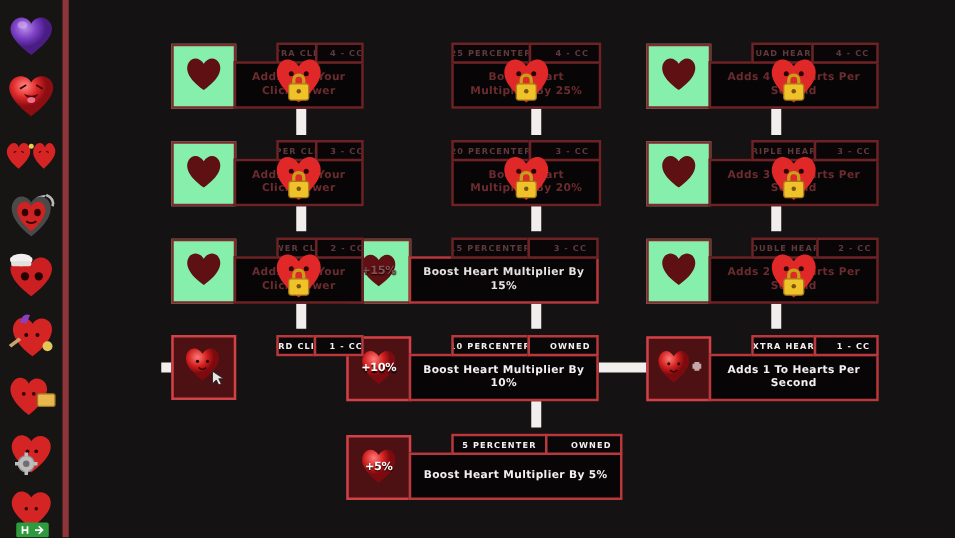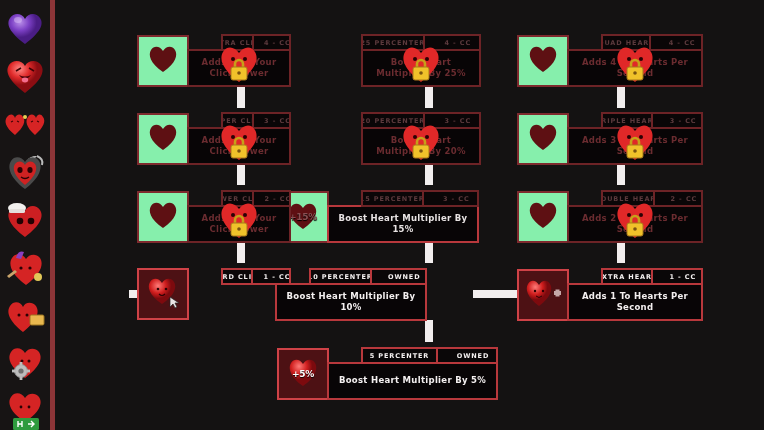--- a/index.html
+++ b/index.html
@@ -411,20 +411,35 @@
     <div class="node-body" style="width:152px;">
       <div class="hdr">
         <div class="seg name">15 PERCENTER</div>
         <div class="seg cost">3 - CC</div>
       </div>
       <div class="desc" style="height:38px;color:#e8e3e3;border-color:#b8383c;">Boost Heart Multiplier By 15%</div>
     </div>
   </div>
 
   <div class="node" style="left:222px;top:268px;">
+    <div class="icon-box lit" style="position:relative;">
+      <span>
+        <svg width="38" height="34" viewBox="0 0 38 34">
+          <defs>
+              <radialGradient id="pc10" cx="35%" cy="25%">
+            <stop offset="0%" stop-color="#ff7b78"></stop>
+                <stop offset="60%" stop-color="#d01f1f"></stop>
+            <stop offset="100%" stop-color="#7d0a0e"></stop>
+              </radialGradient>
+            </defs>
+          <path d="M19 31 C6 22 4 13 7 8 C10 3 16 4 19 9 C22 4 28 3 31 8 C34 13 32 22 19 31Z" fill="url(#pc10)"></path>
+        </svg>
+      </span>
+      <span class="badge">+10%</span>
+    </div>
     <div class="node-body" style="width:152px;">
       <div class="hdr">
         <div class="seg name">10 PERCENTER</div>
         <div class="seg cost">OWNED</div>
       </div>
       <div class="desc" style="height:38px;">Boost Heart Multiplier By 10%</div>
     </div>
   </div>
 
   <div class="node" style="left:222px;top:347px;">

